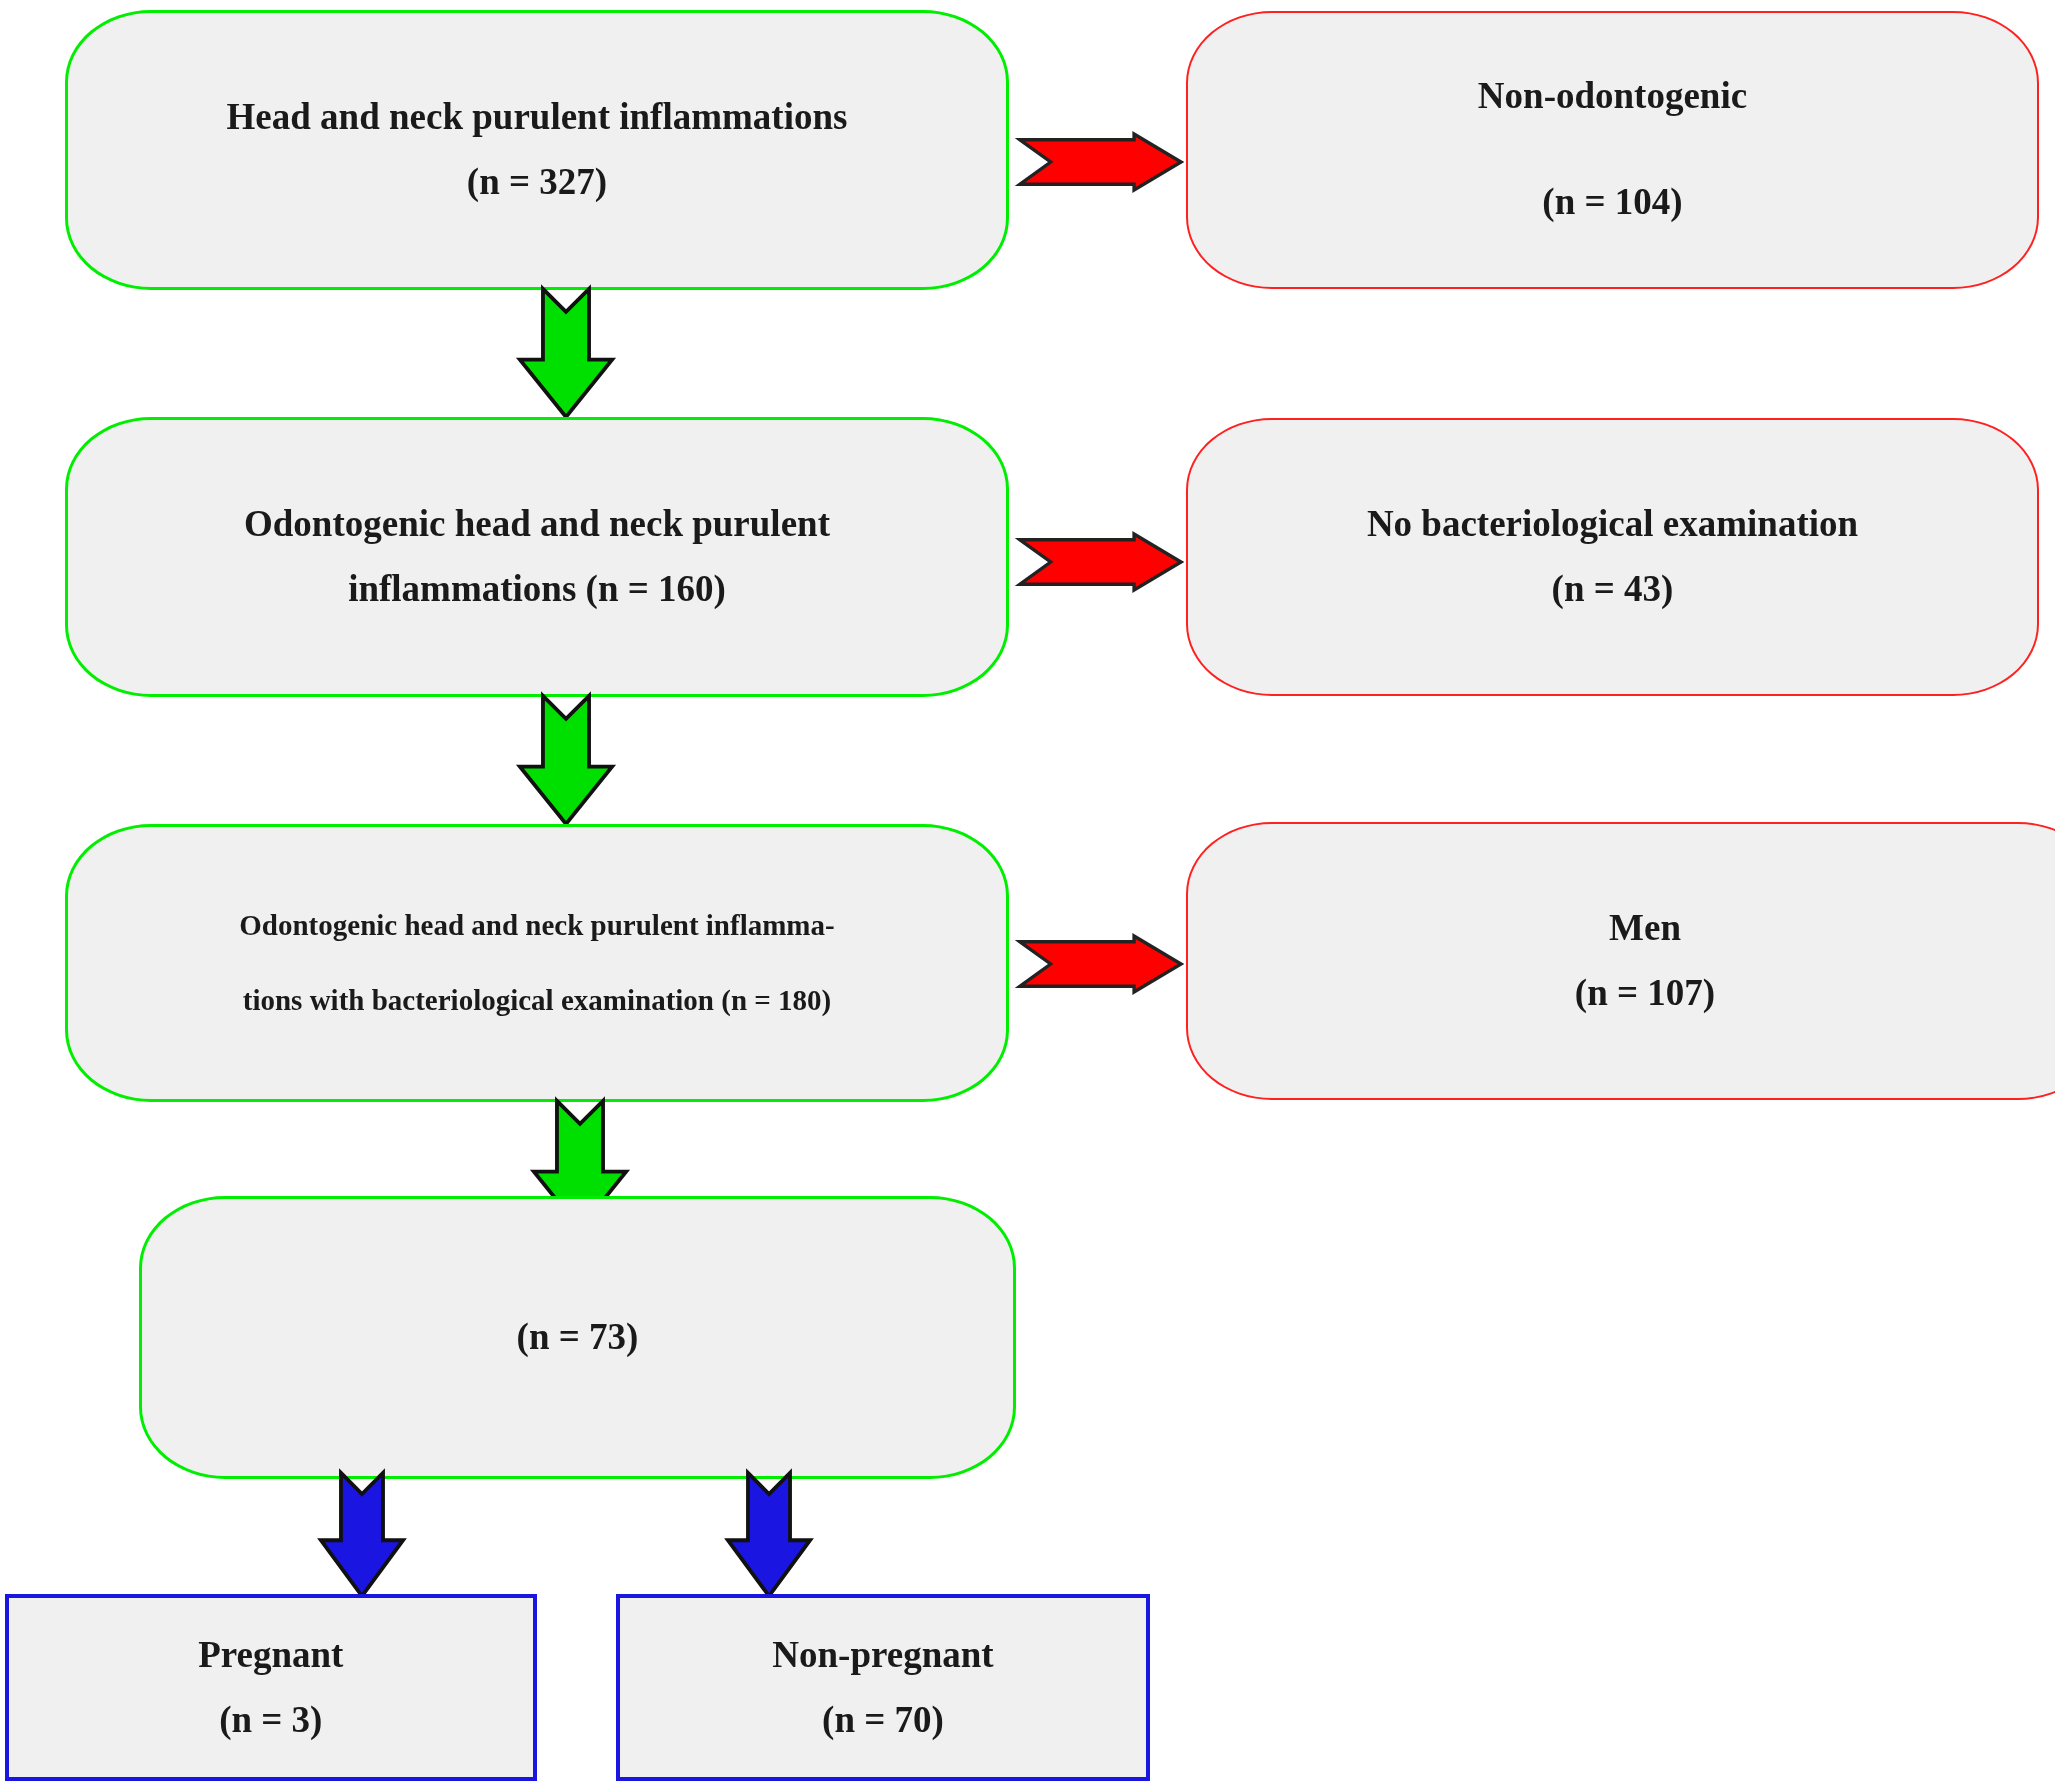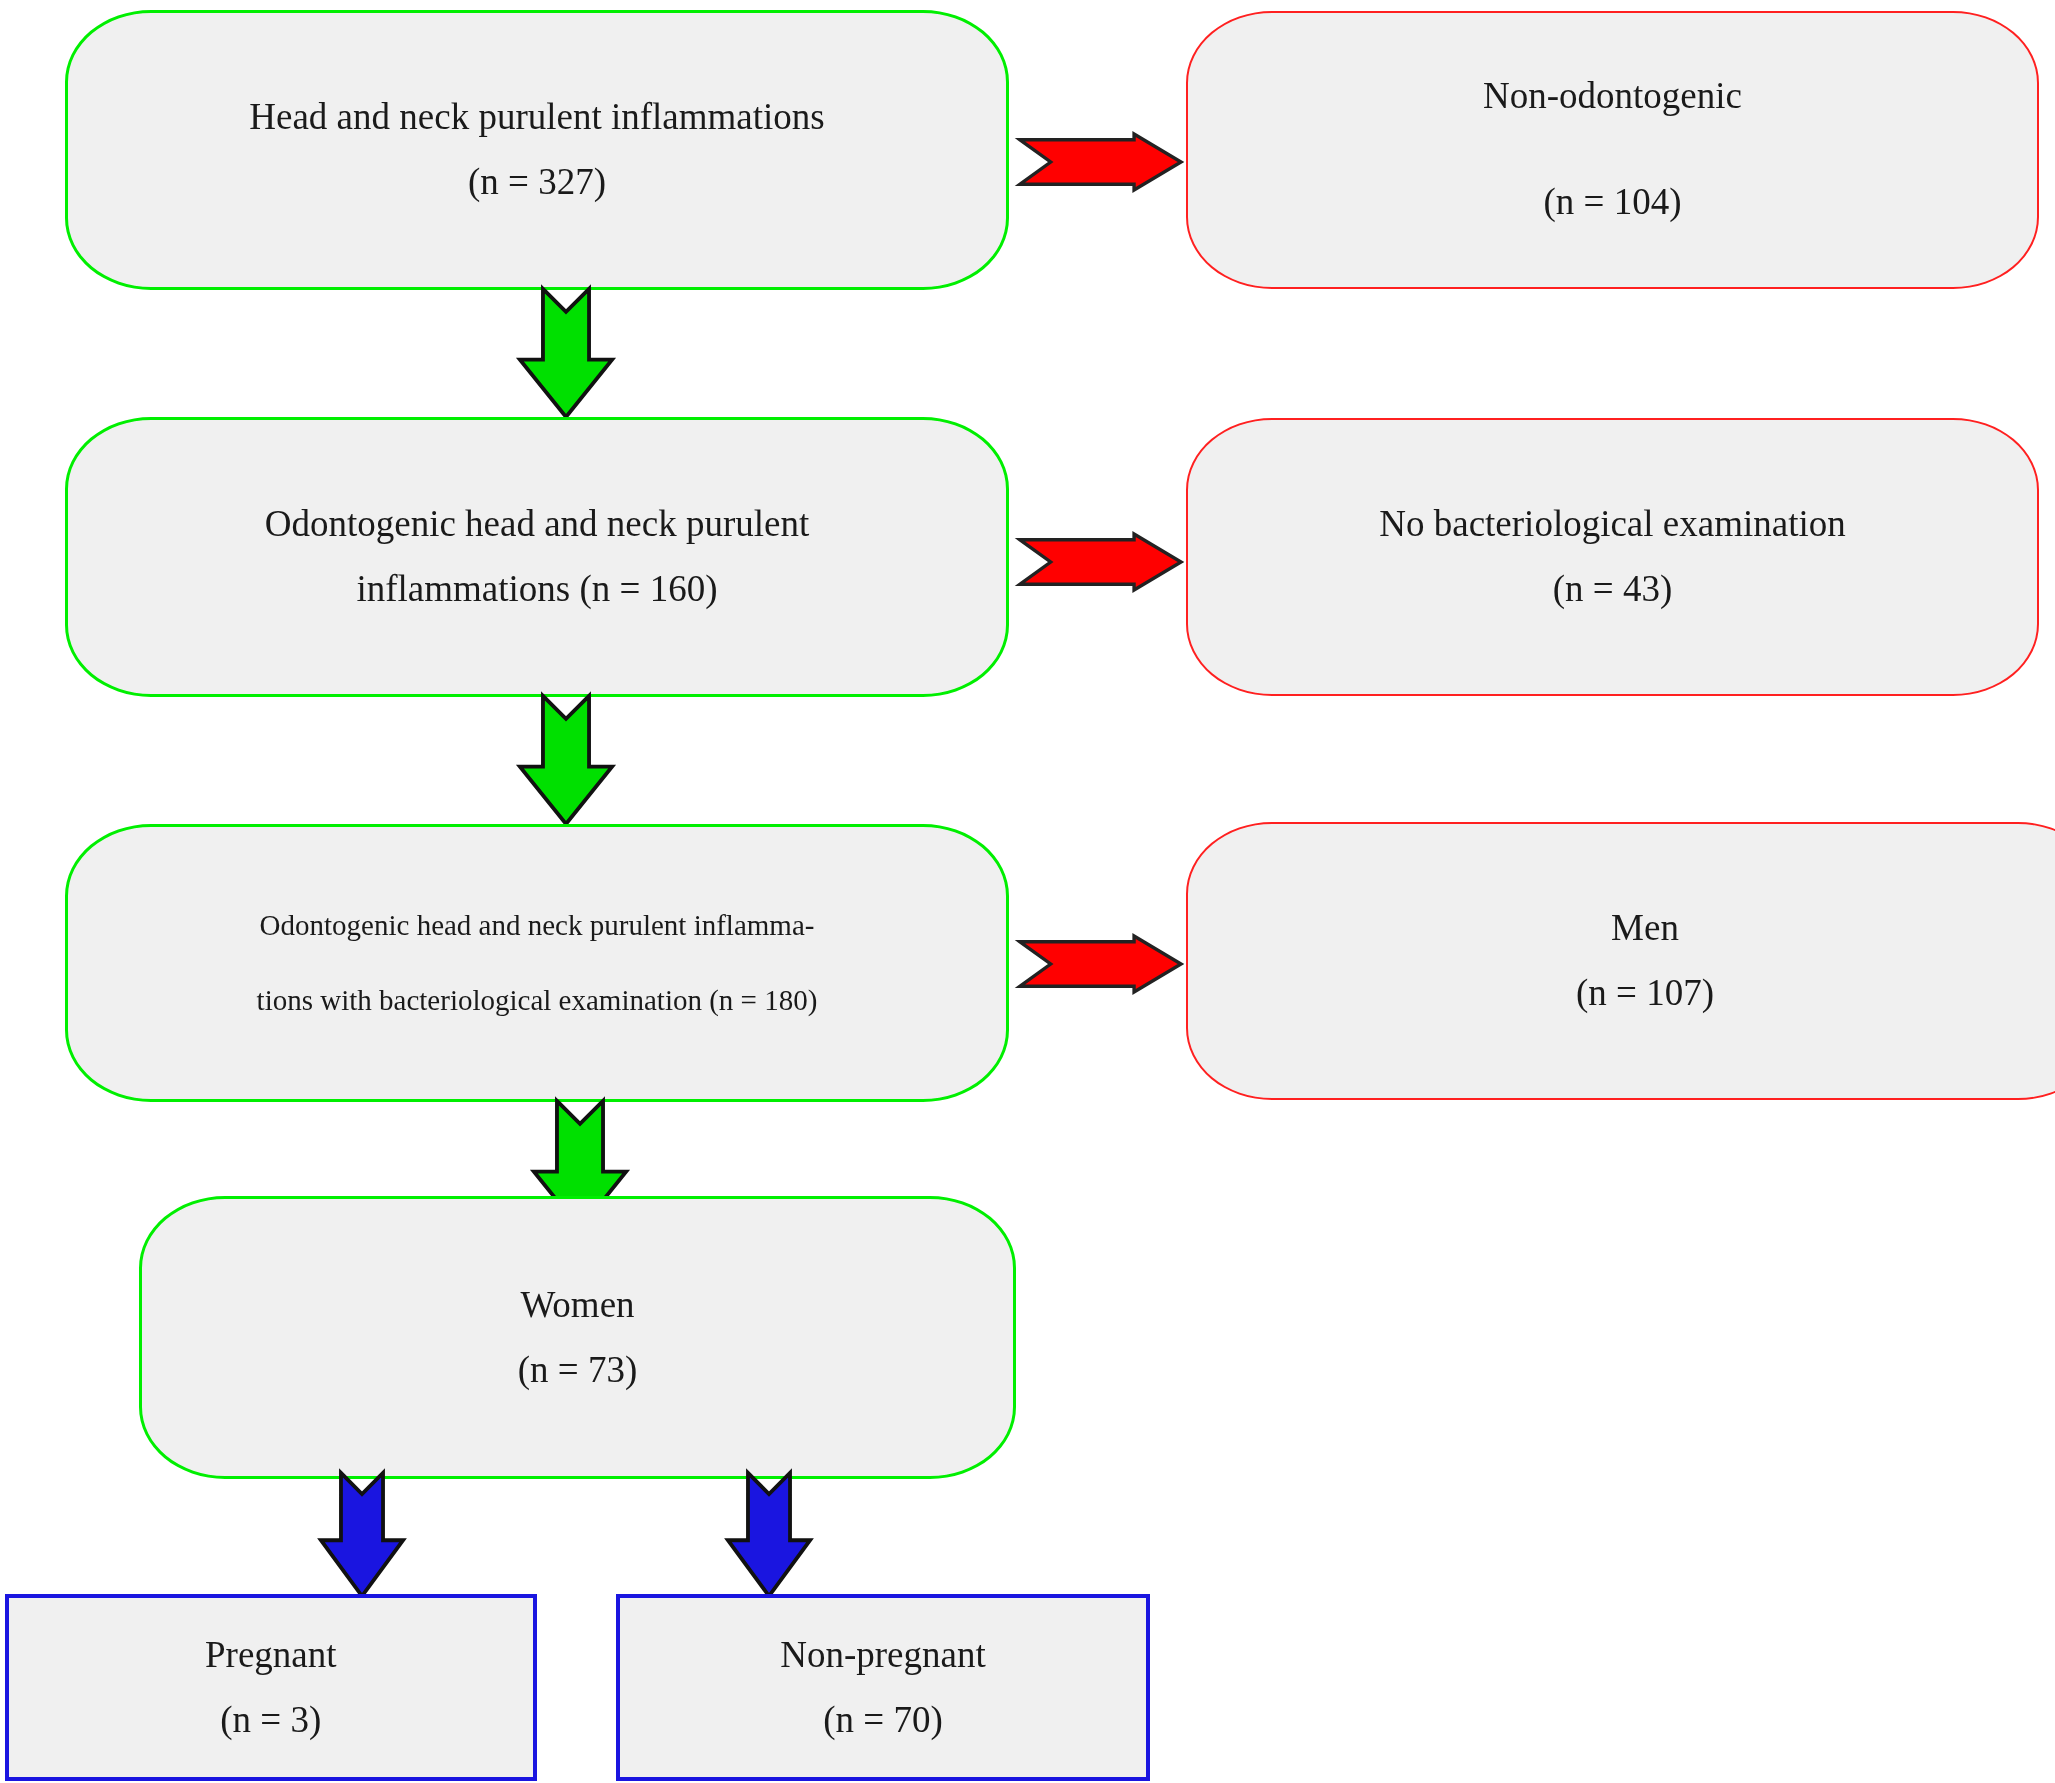--- a/index.html
+++ b/index.html
@@ -4,21 +4,21 @@
 <style>
   html,body{margin:0;padding:0;background:#ffffff;}
   body{width:2056px;height:1784px;position:relative;overflow:hidden;
        font-family:"Liberation Serif","DejaVu Serif",serif;}
   .canvas{position:absolute;inset:0;}
 
   
   .node{position:absolute;background:#f0f0f0;box-sizing:border-box;
         display:flex;flex-direction:column;align-items:center;justify-content:center;
         text-align:center;color:#1a1a1a;line-height:1.75;}
-  .node .ln{display:block;width:100%;}
+  .node .ln{display:block;width:100%;font-weight:bold;}
 
   .green-box{border:3.4px solid #00ef00;border-radius:86px/72px;}
   .red-box{border:2.9px solid #ff2020;border-radius:86px/72px;}
   .blue-box{border:4.3px solid #1a15e0;border-radius:0;}
 
   .t-lg{font-size:37px;}
   .t-sm{font-size:29px;}
 
   
   .arrow{position:absolute;}
@@ -89,21 +89,20 @@
     <span class="ln">(n = 107)</span>
   </div>
 
   <div class="arrow" style="left:532px;top:1100px;width:96px;height:130px;">
     <svg viewBox="0 0 200 272" preserveAspectRatio="none">
       <polygon points="52,2 100,50 148,2 148,150 196,150 100,270 4,150 52,150" fill="#00E000" stroke="#111111" stroke-width="8" stroke-linejoin="miter"></polygon>
     </svg>
   </div>
 
   <div class="node green-box t-lg" style="left:139px;top:1196px;width:877px;height:283px;">
-    <span class="ln">Women</span>
     <span class="ln">(n = 73)</span>
   </div>
 
   <div class="arrow" style="left:319px;top:1472px;width:86px;height:125px;">
     <svg viewBox="0 0 180 260" preserveAspectRatio="none">
       <polygon points="46,2 90,46 134,2 134,142 176,142 90,258 4,142 46,142" fill="#1A15E0" stroke="#111111" stroke-width="8" stroke-linejoin="miter"></polygon>
     </svg>
   </div>
 
   <div class="arrow" style="left:726px;top:1472px;width:86px;height:125px;">

